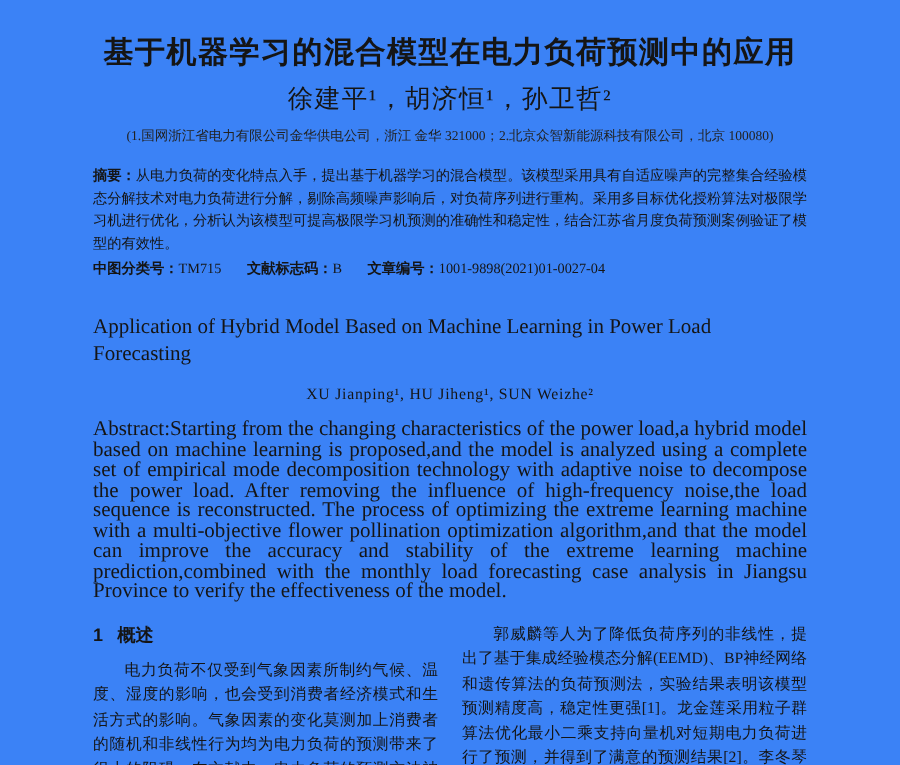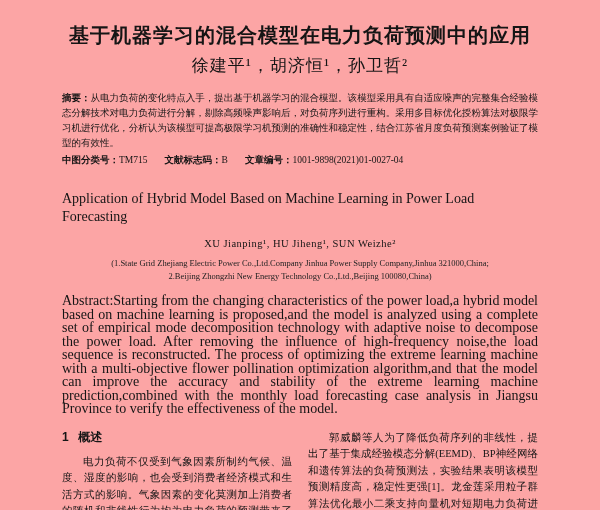--- a/index.html
+++ b/index.html
@@ -1,21 +1,21 @@
 <!DOCTYPE html>
 <html><head>
 <meta charset="utf-8">
 <style>
   * { margin: 0; padding: 0; box-sizing: border-box; }
   html, body { background: #ffffff; }
   .page {
     position: relative;
     width: 600px;
     height: 510px;
-    background: #fca5a5;
+    background: #3b82f6;
     color: #151515;
     overflow: hidden;
     padding: 22px 62px 2px 62px;
     font-family: "Liberation Serif", serif;
   }
   .title-zh {
     font-family: "Liberation Sans", sans-serif;
     font-weight: bold;
     font-size: 20px;
     line-height: 26px;
@@ -104,36 +104,33 @@
 </style>
 </head>
 <body>
 
 <div class="page">
 
   <h1 class="title-zh">基于机器学习的混合模型在电力负荷预测中的应用</h1>
 
   <div class="authors-zh">徐建平¹，胡济恒¹，孙卫哲²</div>
 
+  <div class="affil-zh">(1.国网浙江省电力有限公司金华供电公司，浙江 金华 321000；2.北京众智新能源科技有限公司，北京 100080)</div>
 
   <p class="abstract-zh"><span class="b-sans">摘要：</span><span>从电力负荷的变化特点入手，提出基于机器学习的混合模型。该模型采用具有自适应噪声的完整集合经验模态分解技术对电力负荷进行分解，剔除高频噪声影响后，对负荷序列进行重构。采用多目标优化授粉算法对极限学习机进行优化，分析认为该模型可提高极限学习机预测的准确性和稳定性，结合江苏省月度负荷预测案例验证了模型的有效性。</span></p>
 
 
   <p class="clc-line">
     <span class="clc-pair"><span class="b-sans">中图分类号：</span><span>TM715</span></span><span class="clc-pair"><span class="b-sans">文献标志码：</span><span>B</span></span><span class="clc-pair"><span class="b-sans">文章编号：</span><span>1001-9898(2021)01-0027-04</span></span>
   </p>
 
   <h2 class="title-en">Application of Hybrid Model Based on Machine Learning in Power Load Forecasting</h2>
 
   <div class="authors-en">XU Jianping¹, HU Jiheng¹, SUN Weizhe²</div>
 
-  <div class="affil-en">
-    <div>(1.State Grid Zhejiang Electric Power Co.,Ltd.Company Jinhua Power Supply Company,Jinhua 321000,China;</div>
-    <div>2.Beijing Zhongzhi New Energy Technology Co.,Ltd.,Beijing 100080,China)</div>
-  </div>
 
   <p class="abstract-en"><span>Abstract:</span><span>Starting from the changing characteristics of the power load,a hybrid model based on machine learning is proposed,and the model is analyzed using a complete set of empirical mode decomposition technology with adaptive noise to decompose the power load. After removing the influence of high-frequency noise,the load sequence is reconstructed. The process of optimizing the extreme learning machine with a multi-objective flower pollination optimization algorithm,and that the model can improve the accuracy and stability of the extreme learning machine prediction,combined with the monthly load forecasting case analysis in Jiangsu Province to verify the effectiveness of the model.</span></p>
 
 
   <div class="body-columns">
     <div class="col">
       <div class="section-heading"><span class="sec-num">1</span><span>概述</span></div>
       <p class="body-para">电力负荷不仅受到气象因素所制约气候、温度、湿度的影响，也会受到消费者经济模式和生活方式的影响。气象因素的变化莫测加上消费者的随机和非线性行为均为电力负荷的预测带来了很大的阻碍。在文献中，电力负荷的预测方法被分为传统预测方法和智能预测方法两大类。</p>
     </div>
     <div class="col">

